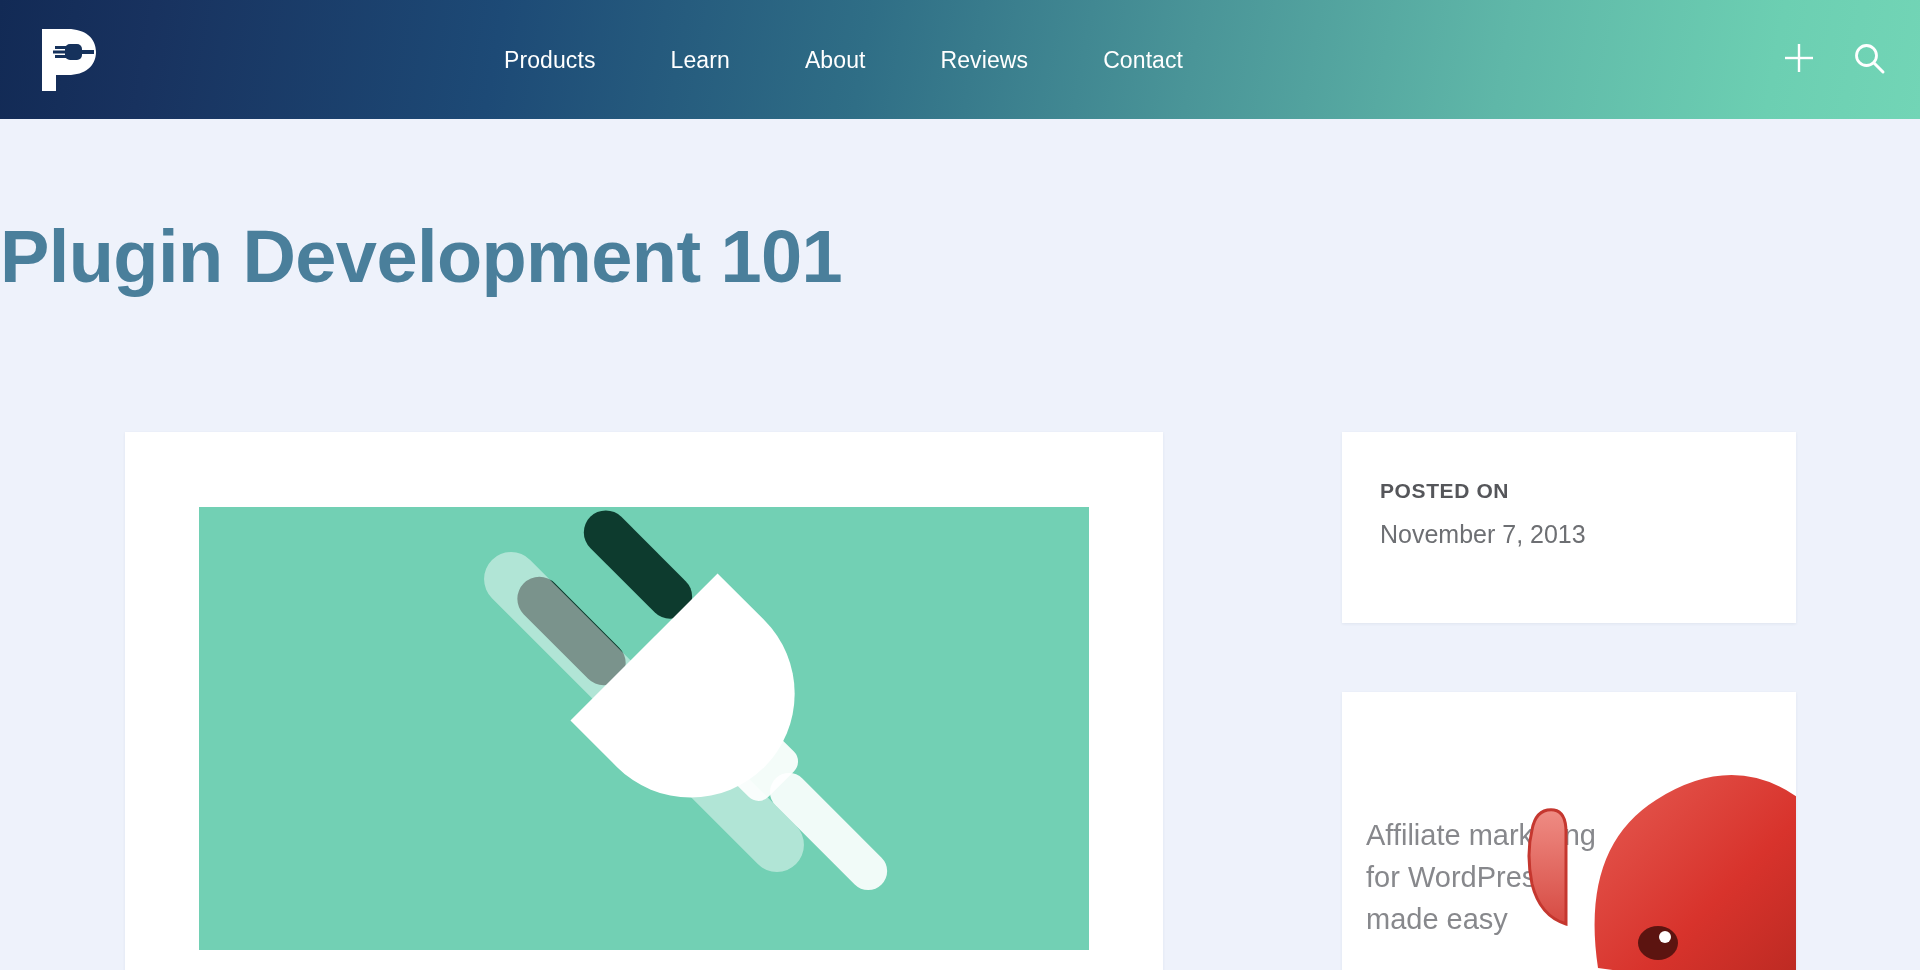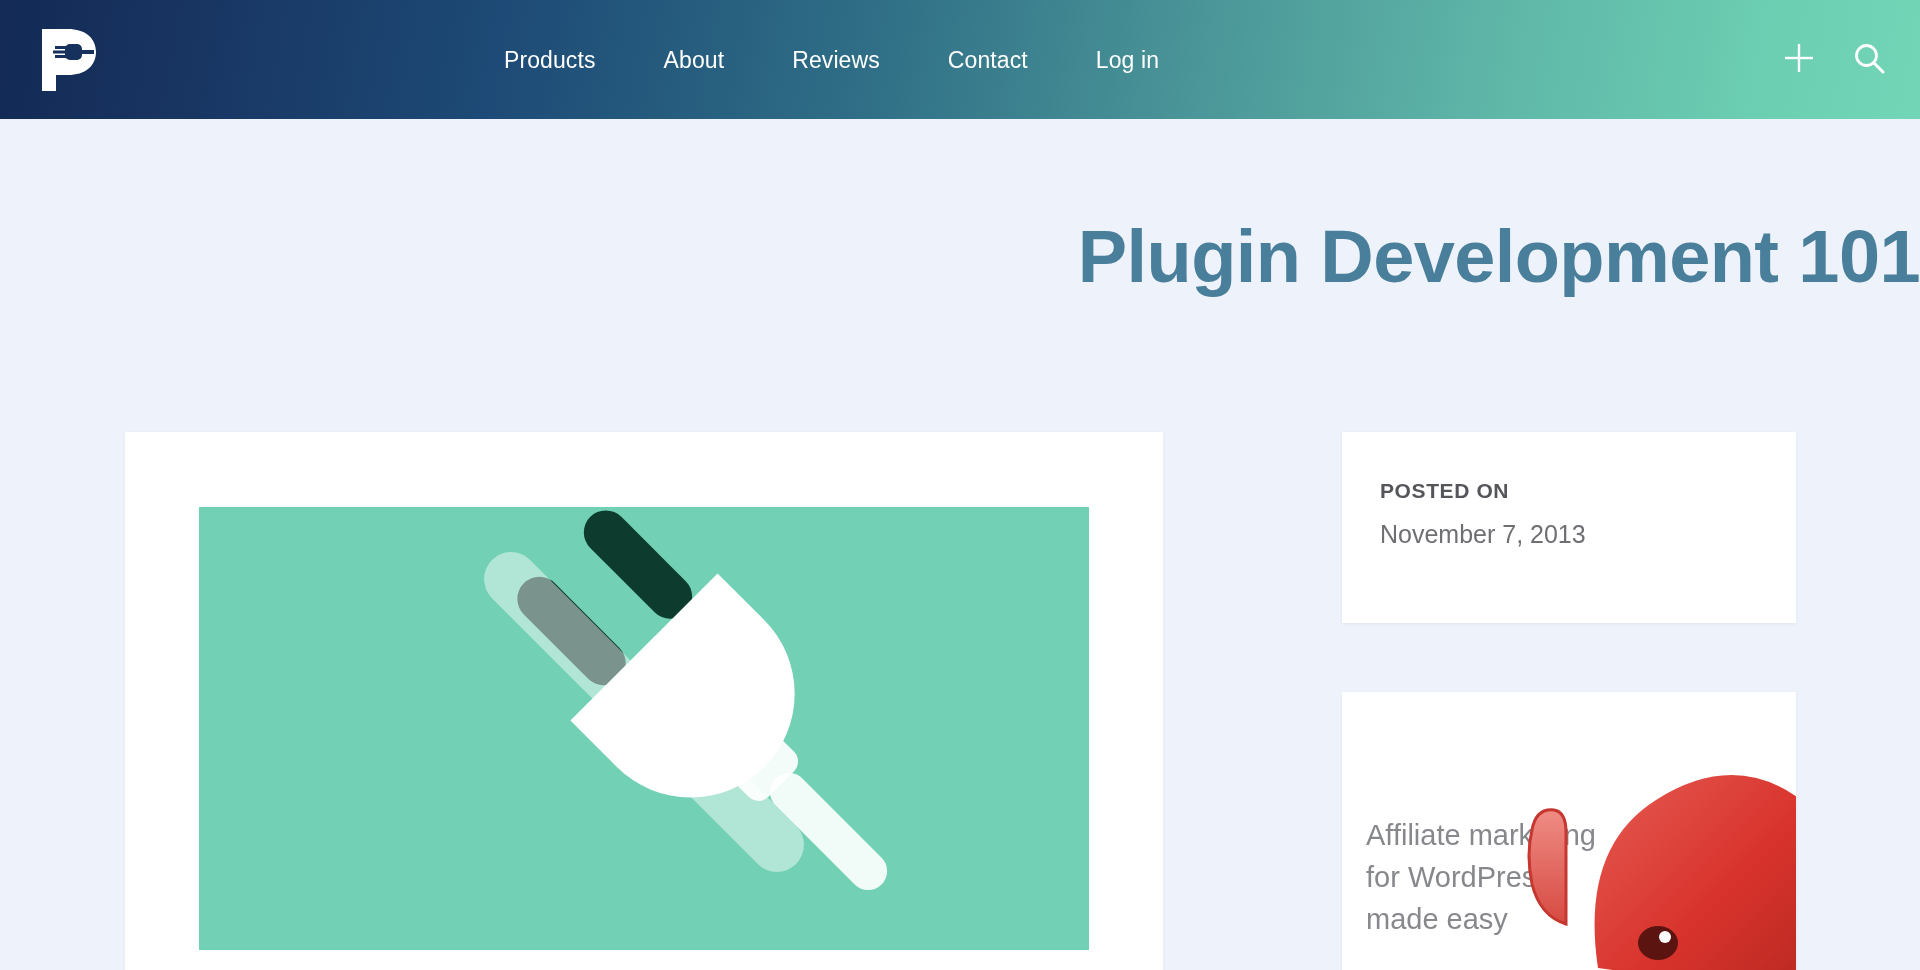--- a/index.html
+++ b/index.html
@@ -16,21 +16,21 @@
     background:linear-gradient(100deg,#122a55 0%, #18325f 8%, #1d4a76 26%, #2f6e86 45%, #4a9598 62%, #5fb7a8 78%, #6ccfb2 92%, #72d5b6 100%);
     display:flex; align-items:center;
   }
   #logo {
     position:absolute; left:38px; top:27px;
     width:64px; height:66px;
     display:block;
   }
   #nav-links {
     position:absolute; left:472px; top:0; height:121px;
-    display:flex; align-items:center; gap:4px;
+    display:flex; align-items:center; gap:11px;
   }
   .nav-link {
     color:#ffffff;
     font-size:23px;
     letter-spacing:0.1px;
     padding:0 32px;
     line-height:119px;
     white-space:nowrap;
     cursor:pointer;
     text-decoration:none;
@@ -38,21 +38,21 @@
   }
   #nav-actions {
     position:absolute; right:34px; top:0; height:119px;
     display:flex; align-items:center; gap:36px;
   }
   .nav-icon { cursor:pointer; display:block; }
 
   
   #page-title {
     position:absolute; left:0; top:216px; width:1920px;
-    text-align:right;
+    text-align:left;
     font-size:74px;
     font-weight:bold;
     color:#4a7f9b;
     letter-spacing:-0.6px;
     line-height:1.1;
   }
 
   
   #content { position:absolute; left:0; top:0; width:1920px; height:970px; }
 
@@ -126,24 +126,24 @@
         <rect x="43" y="23" width="13" height="4"></rect>
         <rect x="17" y="19" width="11" height="3"></rect>
         <rect x="15" y="23.5" width="13" height="3"></rect>
         <rect x="17" y="28" width="11" height="3"></rect>
       </g>
     </svg>
   </a>
 
   <nav id="nav-links">
     <a class="nav-link" href="#">Products</a>
+    <a class="nav-link" href="#">Learn</a>
     <a class="nav-link" href="#">About</a>
     <a class="nav-link" href="#">Reviews</a>
     <a class="nav-link" href="#">Contact</a>
-    <a class="nav-link" href="#">Log in</a>
   </nav>
 
   <div id="nav-actions">
     <span class="nav-icon">
       <svg width="34" height="34" viewBox="0 0 34 34">
         <line x1="17" y1="3" x2="17" y2="31" stroke="#ffffff" stroke-width="2.4"></line>
         <line x1="3" y1="17" x2="31" y2="17" stroke="#ffffff" stroke-width="2.4"></line>
       </svg>
     </span>
     <span class="nav-icon">

